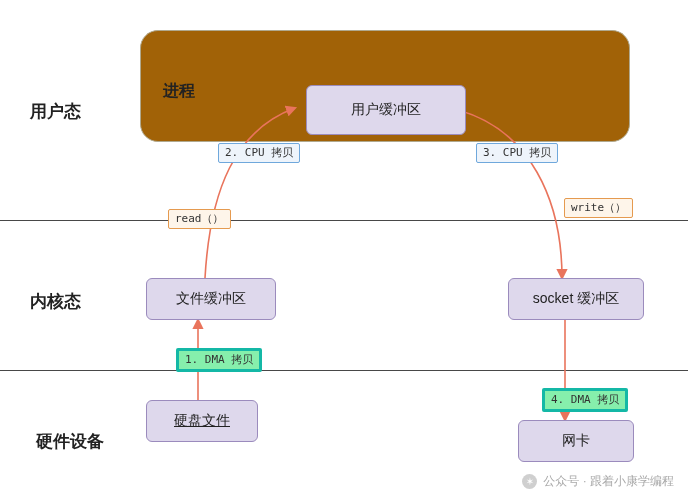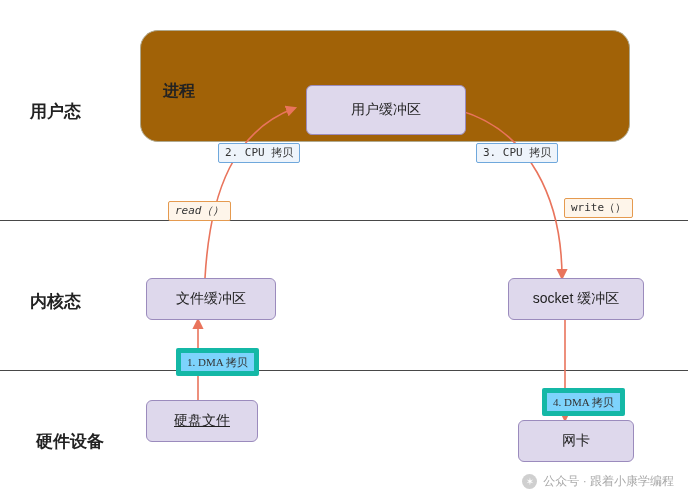--- a/index.html
+++ b/index.html
@@ -62,21 +62,21 @@
     color: #333;
     background: #fff;
     border-radius: 2px;
     padding: 2px 6px;
     line-height: 1.3;
     white-space: nowrap;
     margin-left: 8px;
   }
   .tag-orange { border: 1px solid #e59a4f; background: #fef5ea; }
   .tag-blue   { border: 1px solid #6fa8dc; background: #eef4fb; }
-  .tag-purple { border: 5px solid #14b8a6; background: #7dd3fc; font-family: Liberation Serif, serif; }
+  .tag-purple { border: 3px solid #14b8a6; background: #86efac; }
   svg.arrows {
     position: absolute;
     left: 0; top: 0;
     width: 688px; height: 500px;
     pointer-events: none;
   }
   .watermark {
     position: absolute;
     right: 14px;
     bottom: 10px;
@@ -127,21 +127,21 @@
 <div class="box" style="left:298px; top:85px; width:160px; height:50px;">用户缓冲区</div>
 
 <div class="box" style="left:138px; top:278px; width:130px; height:42px;">文件缓冲区</div>
 
 <div class="box" style="left:500px; top:278px; width:136px; height:42px;">socket 缓冲区</div>
 
 <div class="box" style="left:138px; top:400px; width:112px; height:42px;text-decoration:underline;">硬盘文件</div>
 
 <div class="box" style="left:510px; top:420px; width:116px; height:42px;">网卡</div>
 
-<div class="tag tag-orange" style="left:160px; top:201px;font-style:italic;">read（）</div>
+<div class="tag tag-orange" style="left:160px; top:209px;">read（）</div>
 <div class="tag tag-orange" style="left:556px; top:198px;">write（）</div>
 
 <div class="tag tag-blue" style="left:210px; top:143px;">2. CPU 拷贝</div>
 <div class="tag tag-blue" style="left:468px; top:143px;">3. CPU 拷贝</div>
 <div class="tag tag-purple" style="left:168px; top:348px;">1. DMA 拷贝</div>
 <div class="tag tag-purple" style="left:534px; top:388px;">4. DMA 拷贝</div>
 
 <div class="watermark">
   <span class="wm-icon">✶</span>
   <span>公众号 · 跟着小康学编程</span>

